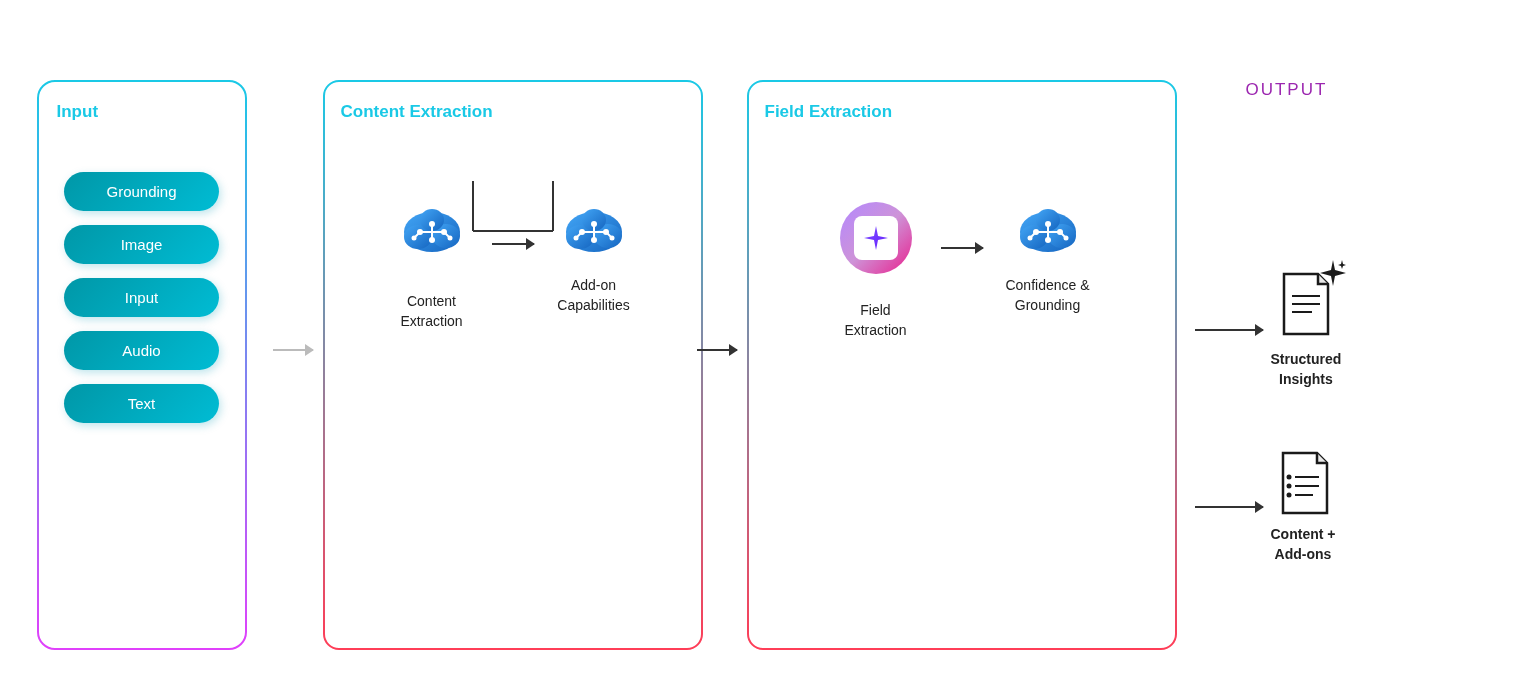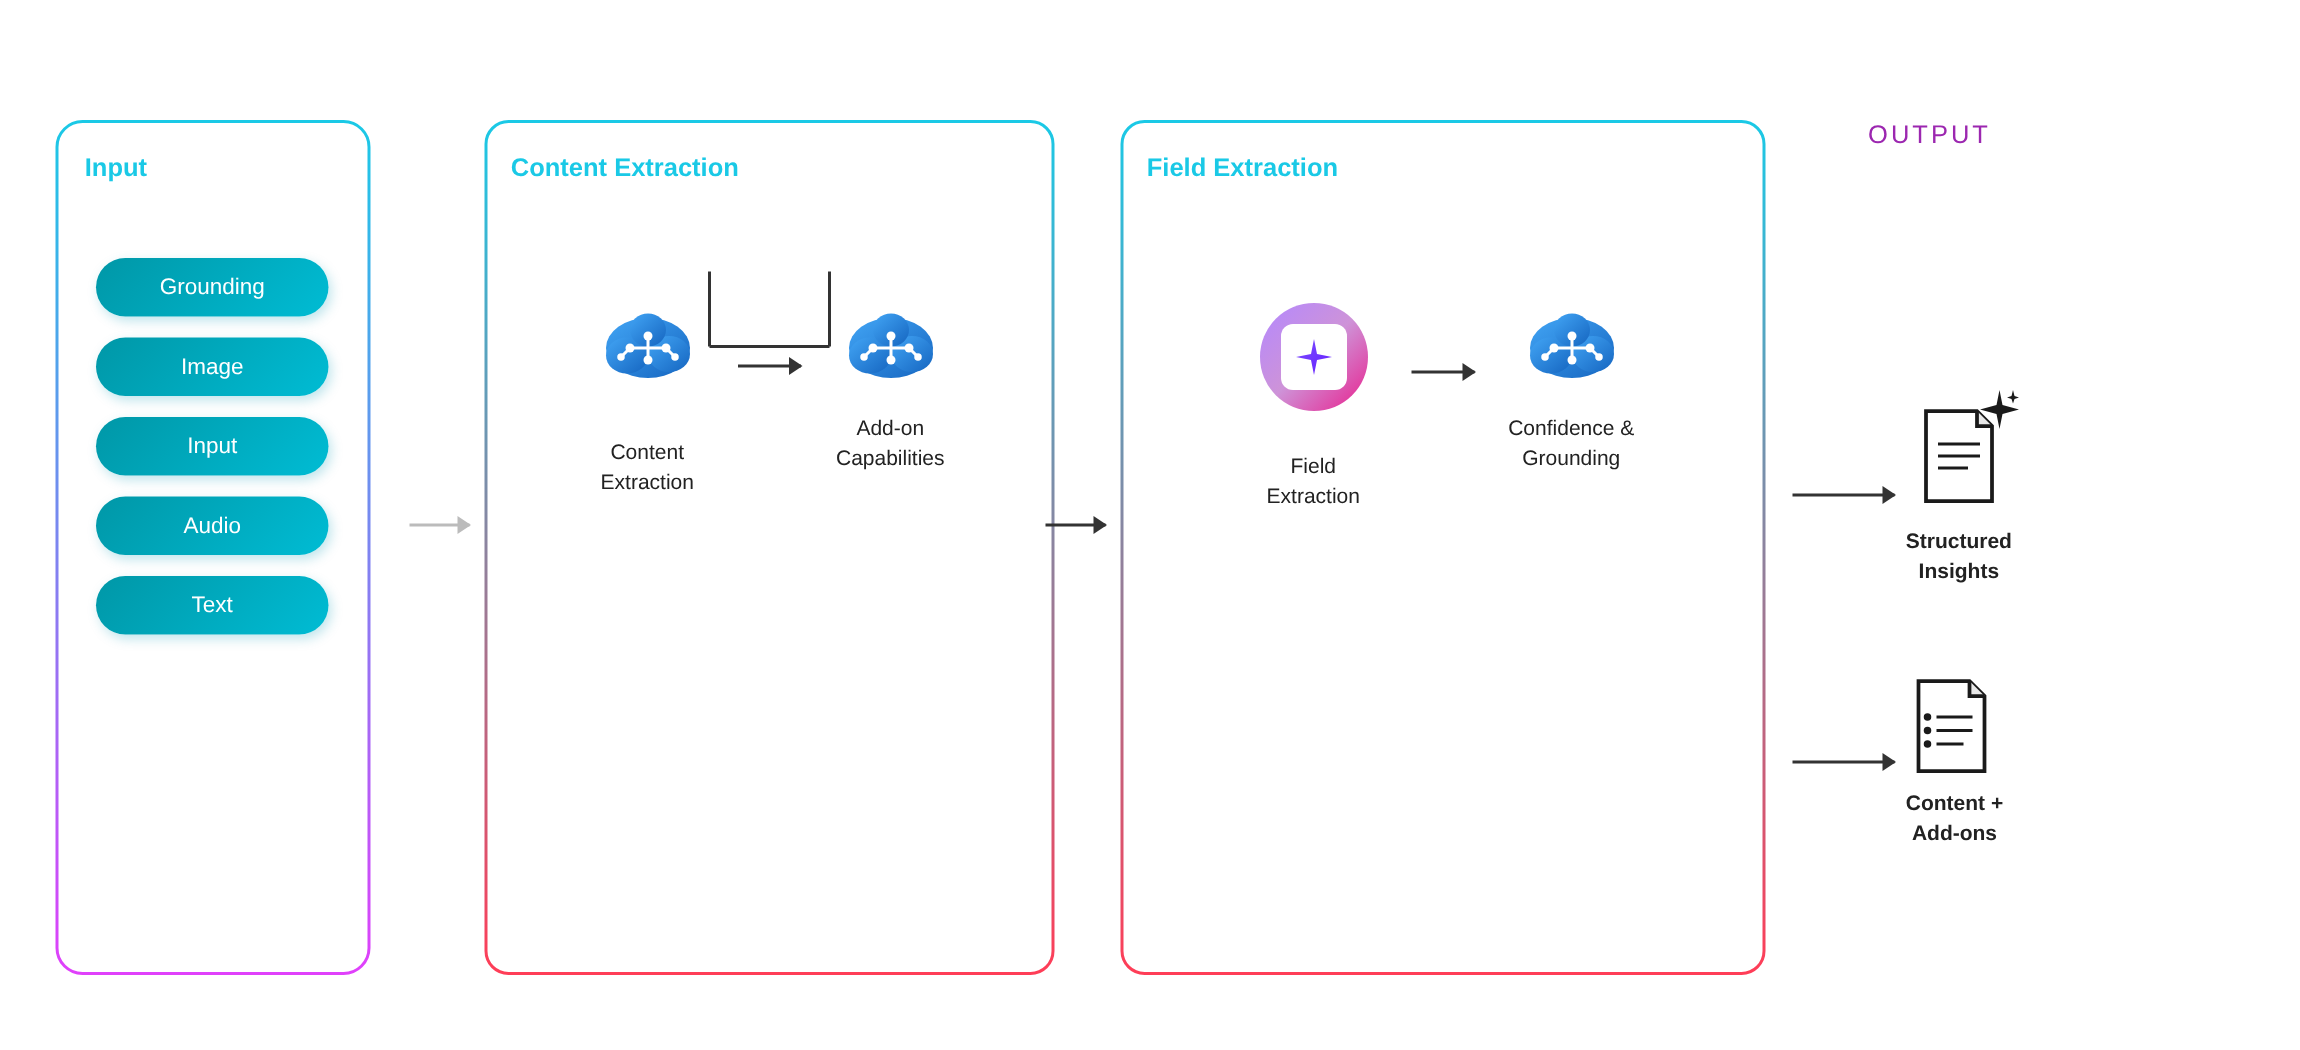--- a/index.html
+++ b/index.html
@@ -307,21 +307,21 @@
             </svg>
           </div>
           <div style="text-align:center;font-size:14px;font-weight:600;color:#222;line-height:1.4;">Structured<br>Insights</div>
         </div>
       </div>
 
       <div style="display:flex;align-items:center;gap:0;">
         <div style="width:68px;height:2px;background:#333;position:relative;flex-shrink:0;">
           <div style="position:absolute;right:-1px;top:-5px;border-left:9px solid #333;border-top:6px solid transparent;border-bottom:6px solid transparent;"></div>
         </div>
-        <div style="display:flex;flex-direction:column;align-items:flex-start;gap:8px;margin-left:8px;">
+        <div style="display:flex;flex-direction:column;align-items:flex-end;gap:8px;margin-left:8px;">
           <svg width="60" height="68" viewBox="0 0 60 68" xmlns="http://www.w3.org/2000/svg">
             <path d="M8 4 L42 4 L52 14 L52 64 L8 64 Z" fill="white" stroke="#1a1a1a" stroke-width="2.5"></path>
             <path d="M42 4 L42 14 L52 14" fill="#e8e8e8" stroke="#1a1a1a" stroke-width="2.5"></path>
 
             <circle cx="14" cy="28" r="2.5" fill="#1a1a1a"></circle>
             <line x1="20" y1="28" x2="44" y2="28" stroke="#1a1a1a" stroke-width="2"></line>
             <circle cx="14" cy="37" r="2.5" fill="#1a1a1a"></circle>
             <line x1="20" y1="37" x2="44" y2="37" stroke="#1a1a1a" stroke-width="2"></line>
             <circle cx="14" cy="46" r="2.5" fill="#1a1a1a"></circle>
             <line x1="20" y1="46" x2="38" y2="46" stroke="#1a1a1a" stroke-width="2"></line>

